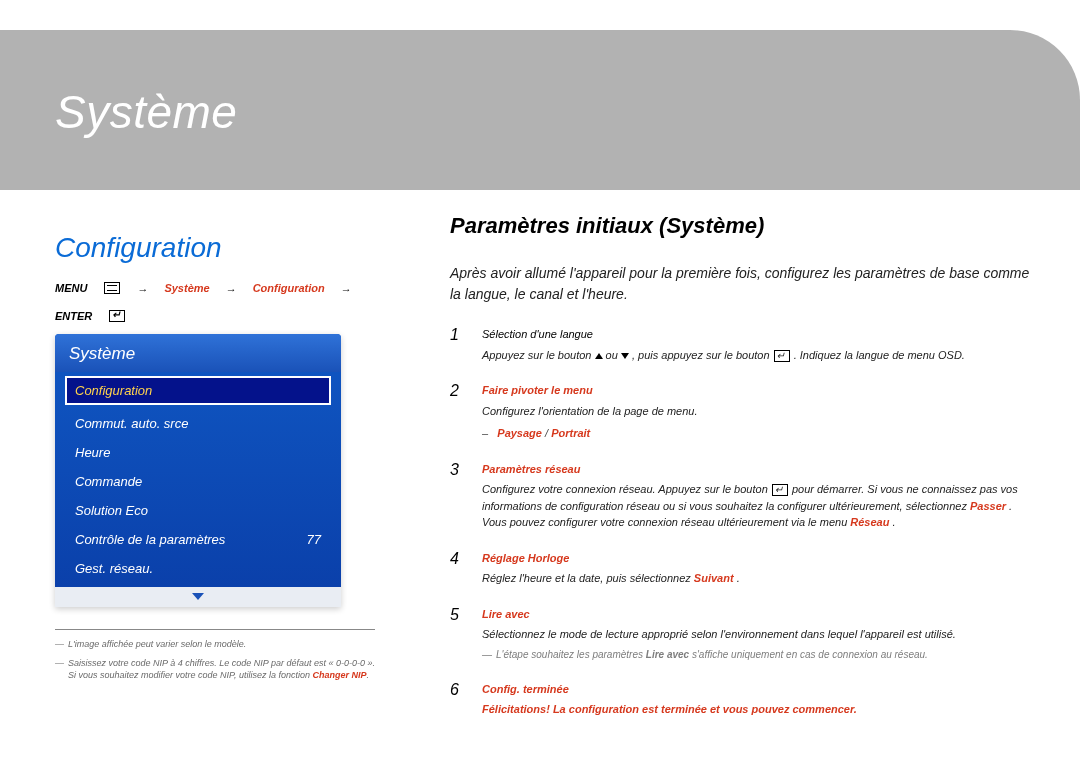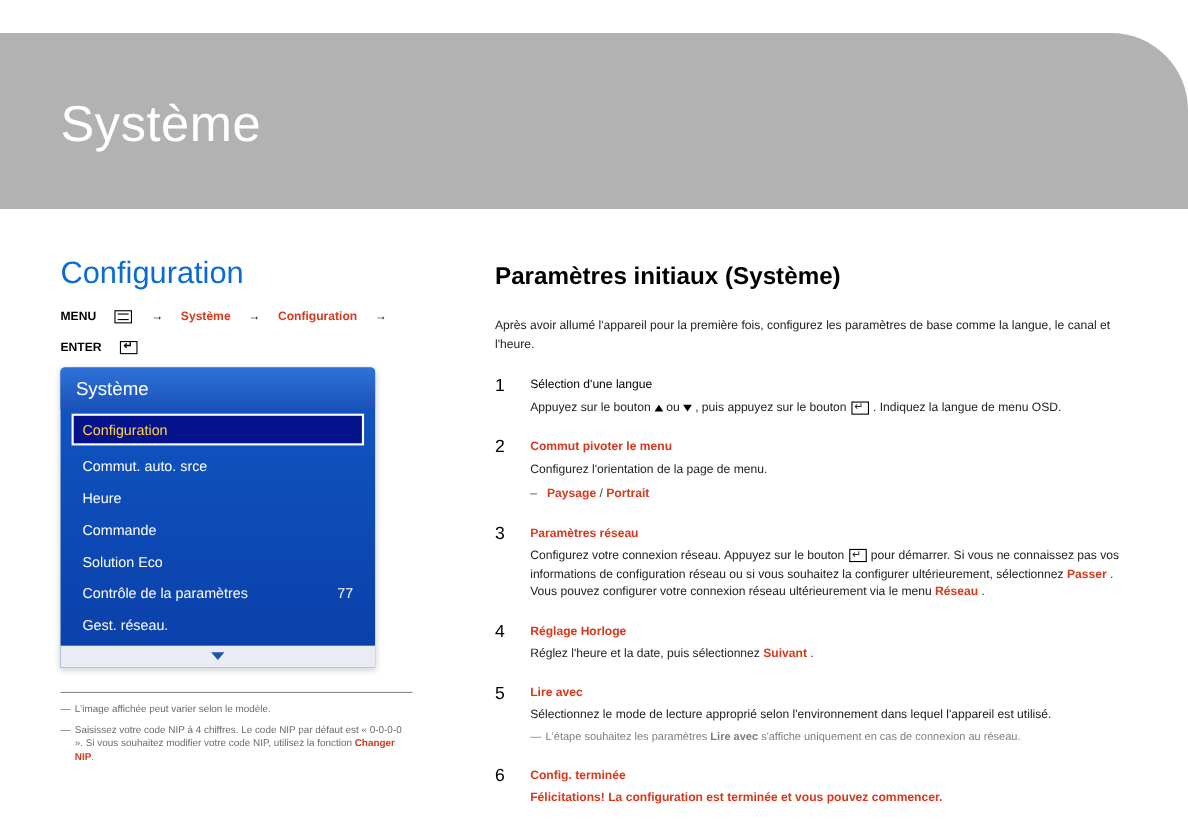--- a/index.html
+++ b/index.html
@@ -10,20 +10,21 @@
     font-family: "Segoe UI", "Helvetica Neue", Arial, sans-serif;
     background: #ffffff;
     color: #222;
     position: relative;
   }
   .page {
     position: relative;
     width: 1080px;
     height: 763px;
     overflow: hidden;
+    font-style: italic;
   }
   .header-band {
     position: absolute;
     left: 0;
     top: 30px;
     width: 1080px;
     height: 160px;
     background: #b2b2b2;
     border-top-right-radius: 70px;
   }
@@ -146,31 +147,31 @@
     margin-bottom: 6px;
     display: flex;
     gap: 4px;
   }
   .footnote .dash { color:#6a6a6a; }
   .footnote .hl { color: #d6391e; }
   
   .right-col {
     position: absolute;
     left: 450px;
-    top: 238px;
+    top: 213px;
     width: 585px;
   }
   .right-title {
     font-size: 22px;
     font-weight: 700;
     color: #000;
     margin: 0 0 10px 0;
   }
   .intro {
-    font-size: 11px;
+    font-size: 14px;
     color: #222;
     margin-bottom: 14px;
     line-height: 1.5;
     margin-top: 24px;
   }
   .steps {
     display: flex;
     flex-direction: column;
     gap: 0;
   }
@@ -312,21 +313,21 @@
             <span> , puis appuyez sur le bouton </span>
             <span class="small-icon"></span>
             <span>. Indiquez la langue de menu OSD.</span>
           </div>
         </div>
       </div>
 
       <div class="step">
         <div class="step-num">2</div>
         <div class="step-body">
-          <div class="step-title">Commut pivoter le menu</div>
+          <div class="step-title">Faire pivoter le menu</div>
           <div>Configurez l'orientation de la page de menu.</div>
           <div class="sub">
             <span class="dash">–</span>
             &nbsp;
             <span class="hl">Paysage</span>
             <span class="sep"> / </span>
             <span class="hl">Portrait</span>
           </div>
         </div>
       </div>

